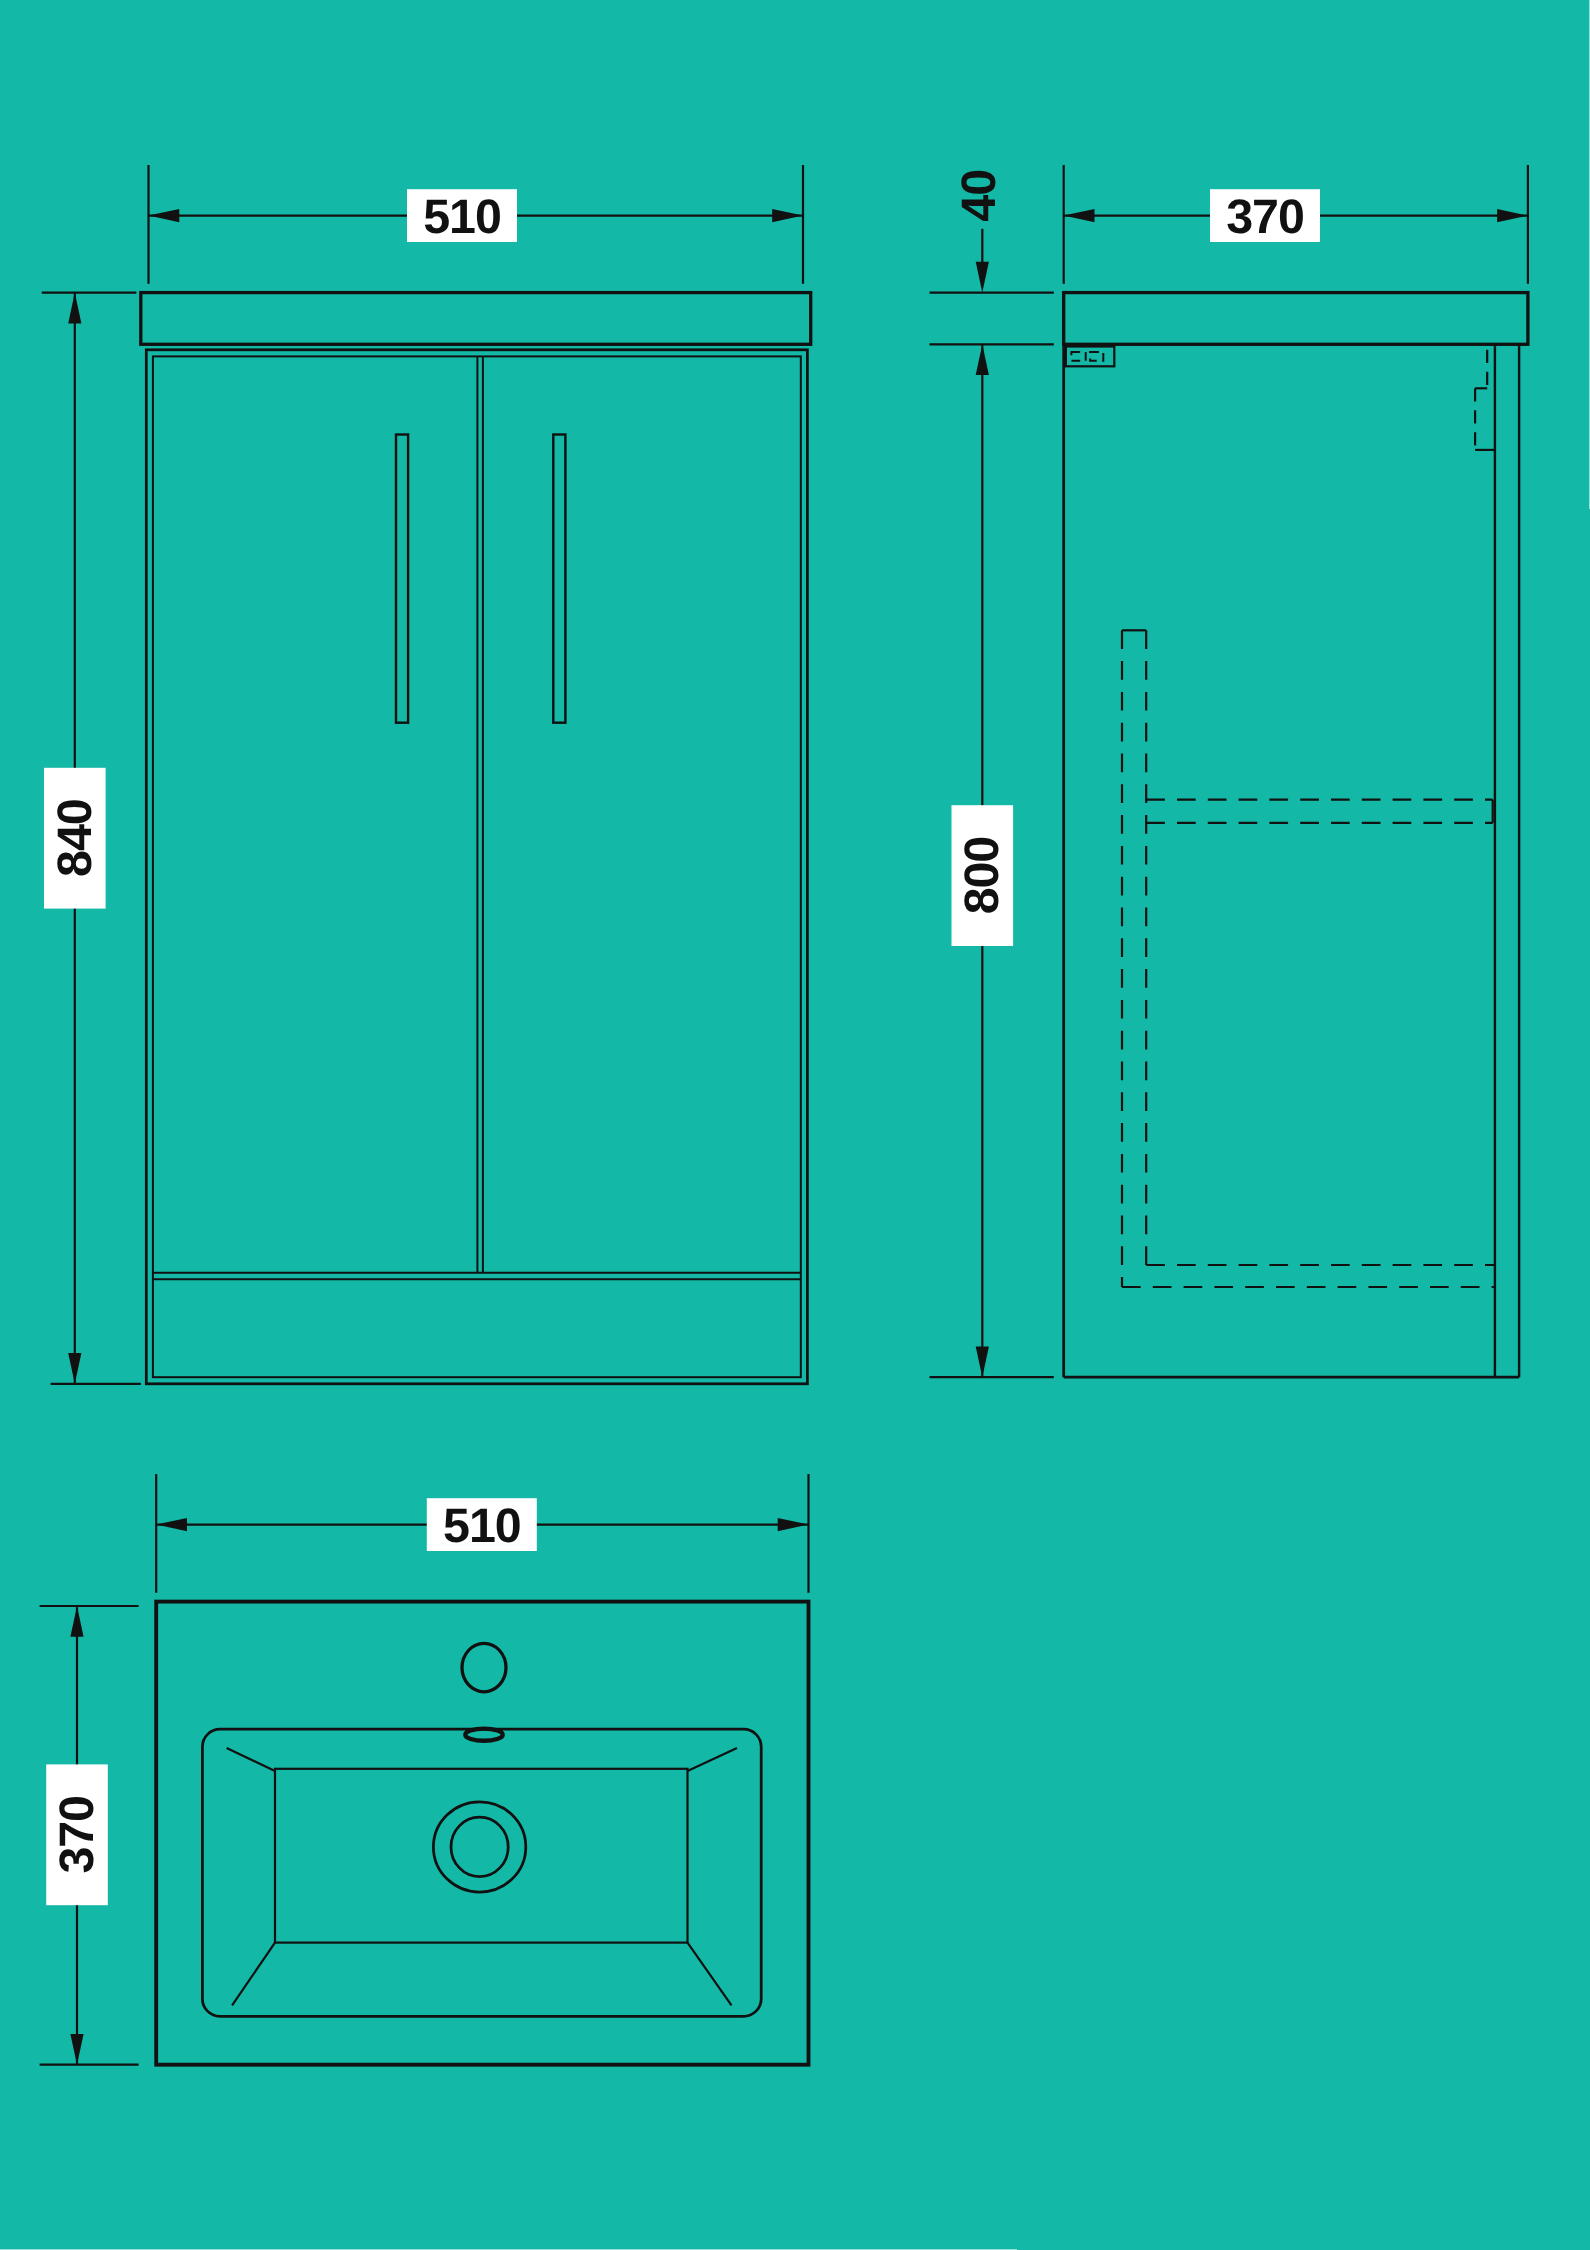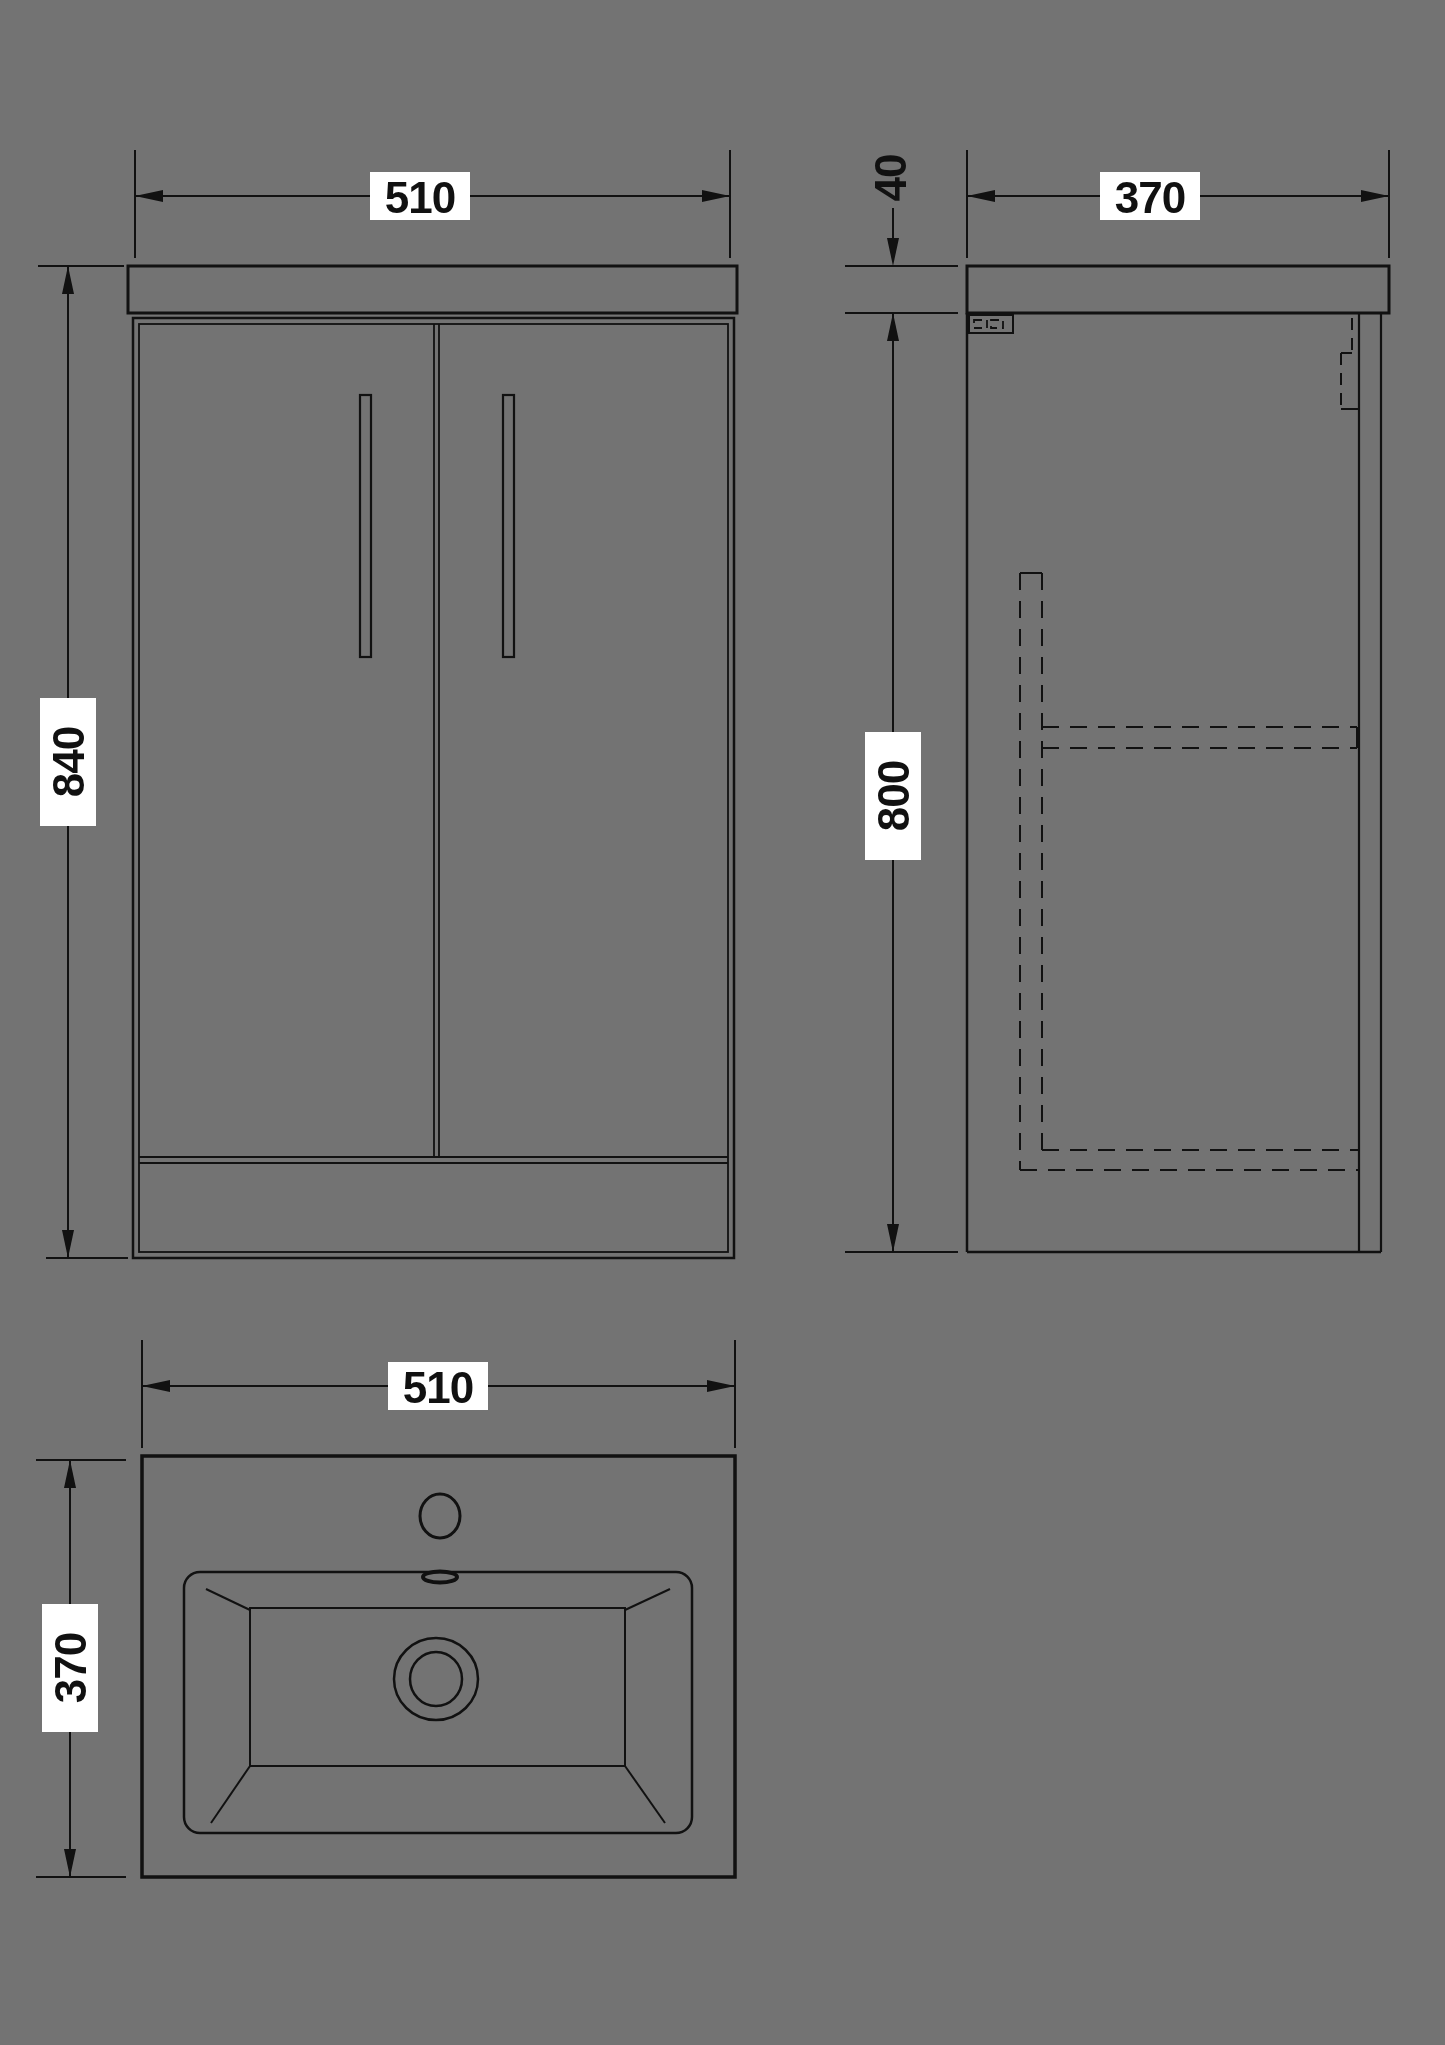--- a/index.html
+++ b/index.html
@@ -1,20 +1,20 @@
 <!DOCTYPE html>
 <html><head>
 <meta charset="utf-8">
 <style>
   html,body{margin:0;padding:0;background:#ffffff;}
   .canvas{
     position:relative;
     width:1445px;
     height:2045px;
-    background:#737373;
+    background:#14b8a6;
     font-family:"Liberation Sans",sans-serif;
   }
   svg{display:block;width:1445px;height:2045px;}
   .ln{stroke:#111111;fill:none;stroke-width:2;}
   .s18{stroke-width:1.8;}
   .s22{stroke-width:2.2;}
   .s25{stroke-width:2.5;}
   .s3{stroke-width:3;}
   .s35{stroke-width:3.5;}
   .s4{stroke-width:4;}

